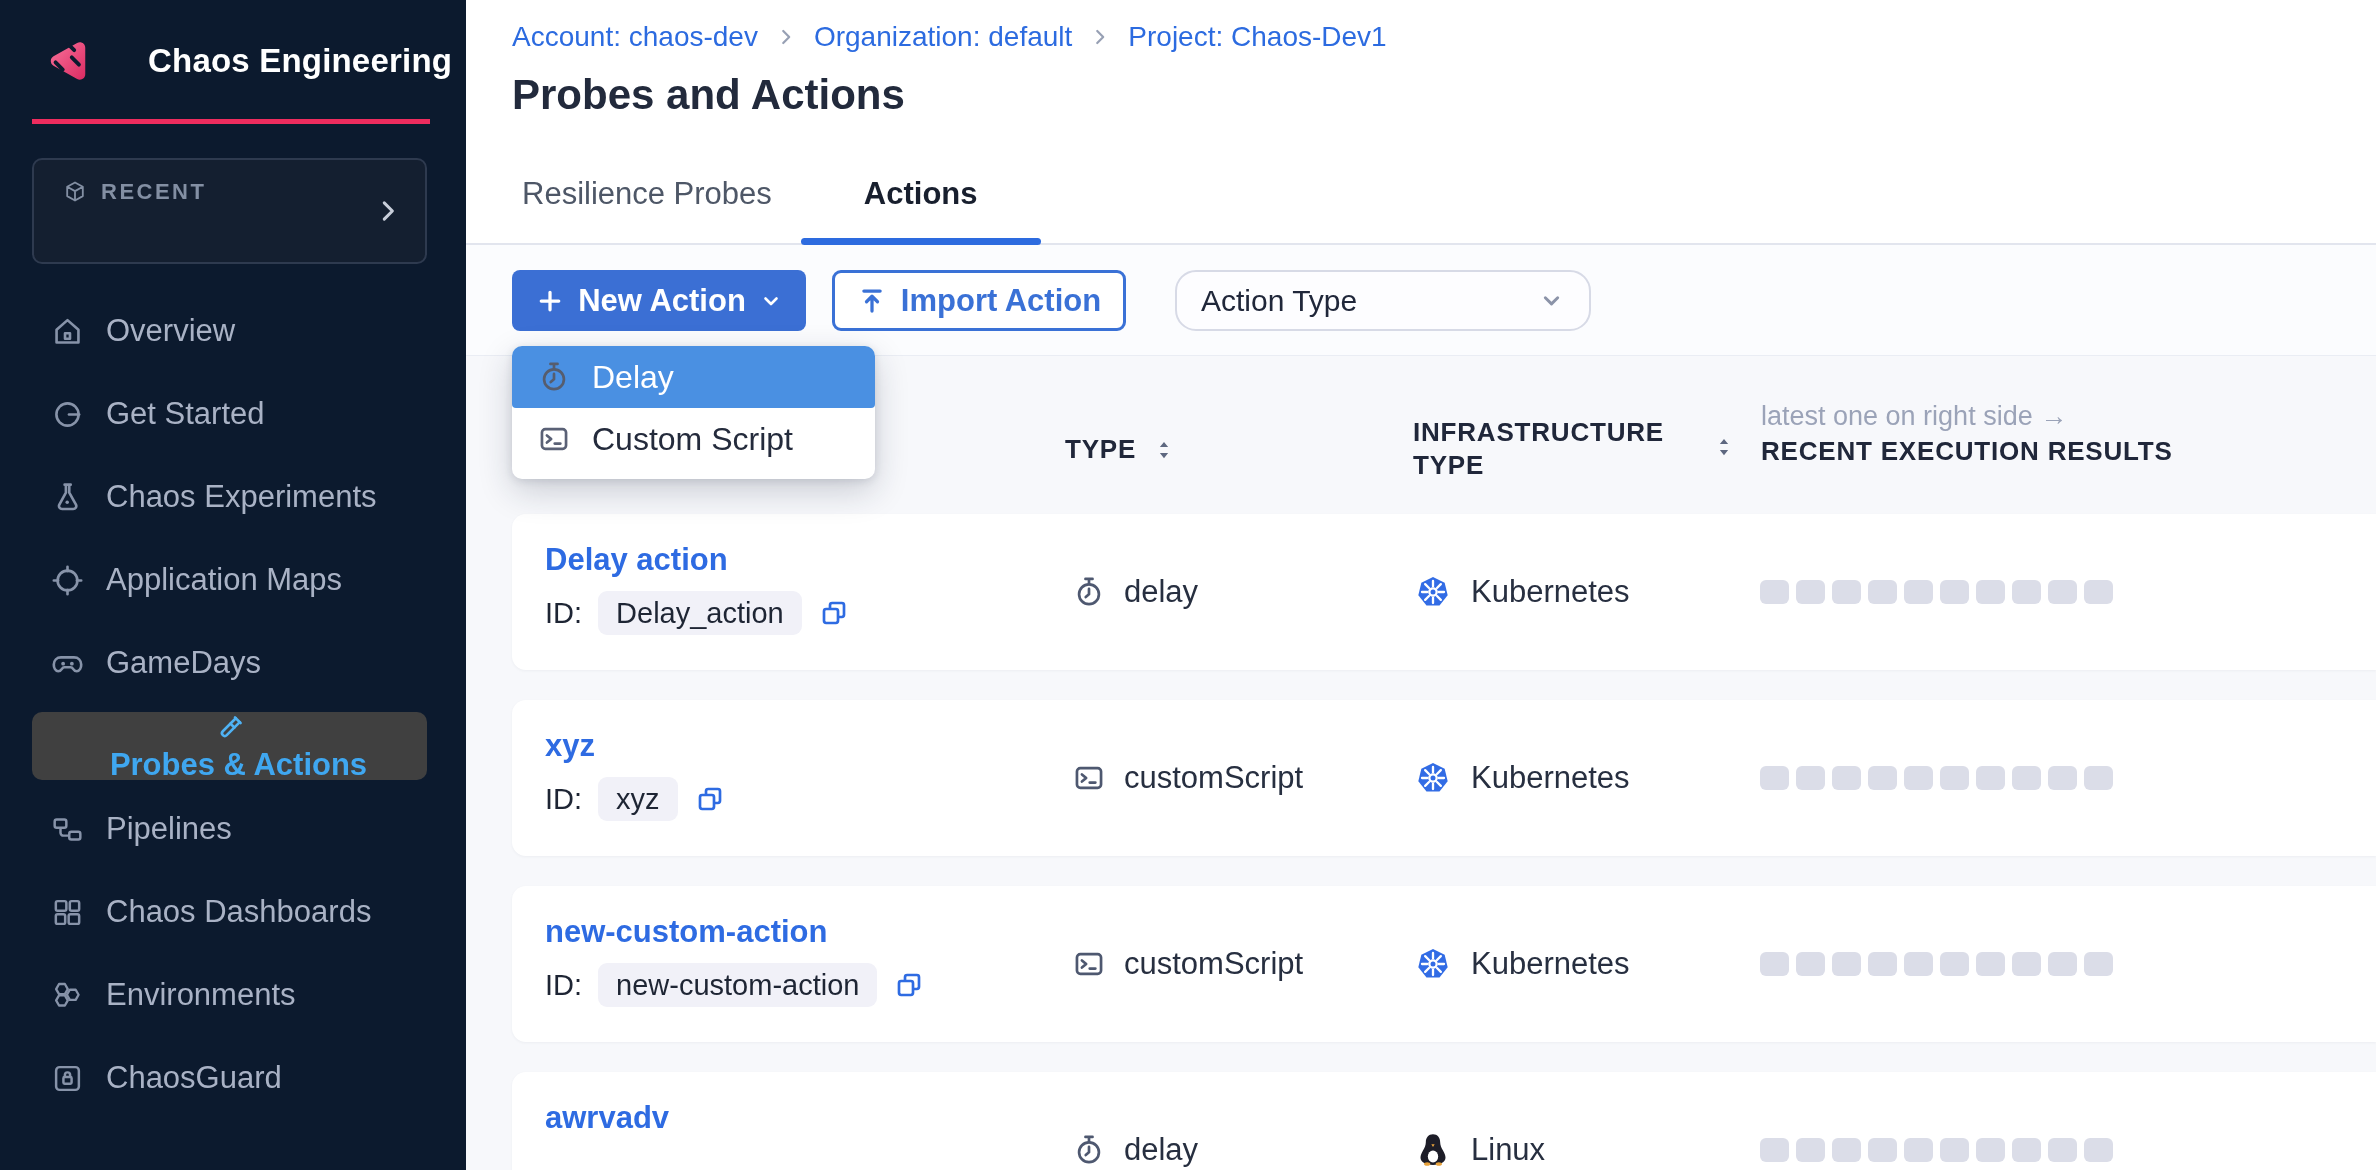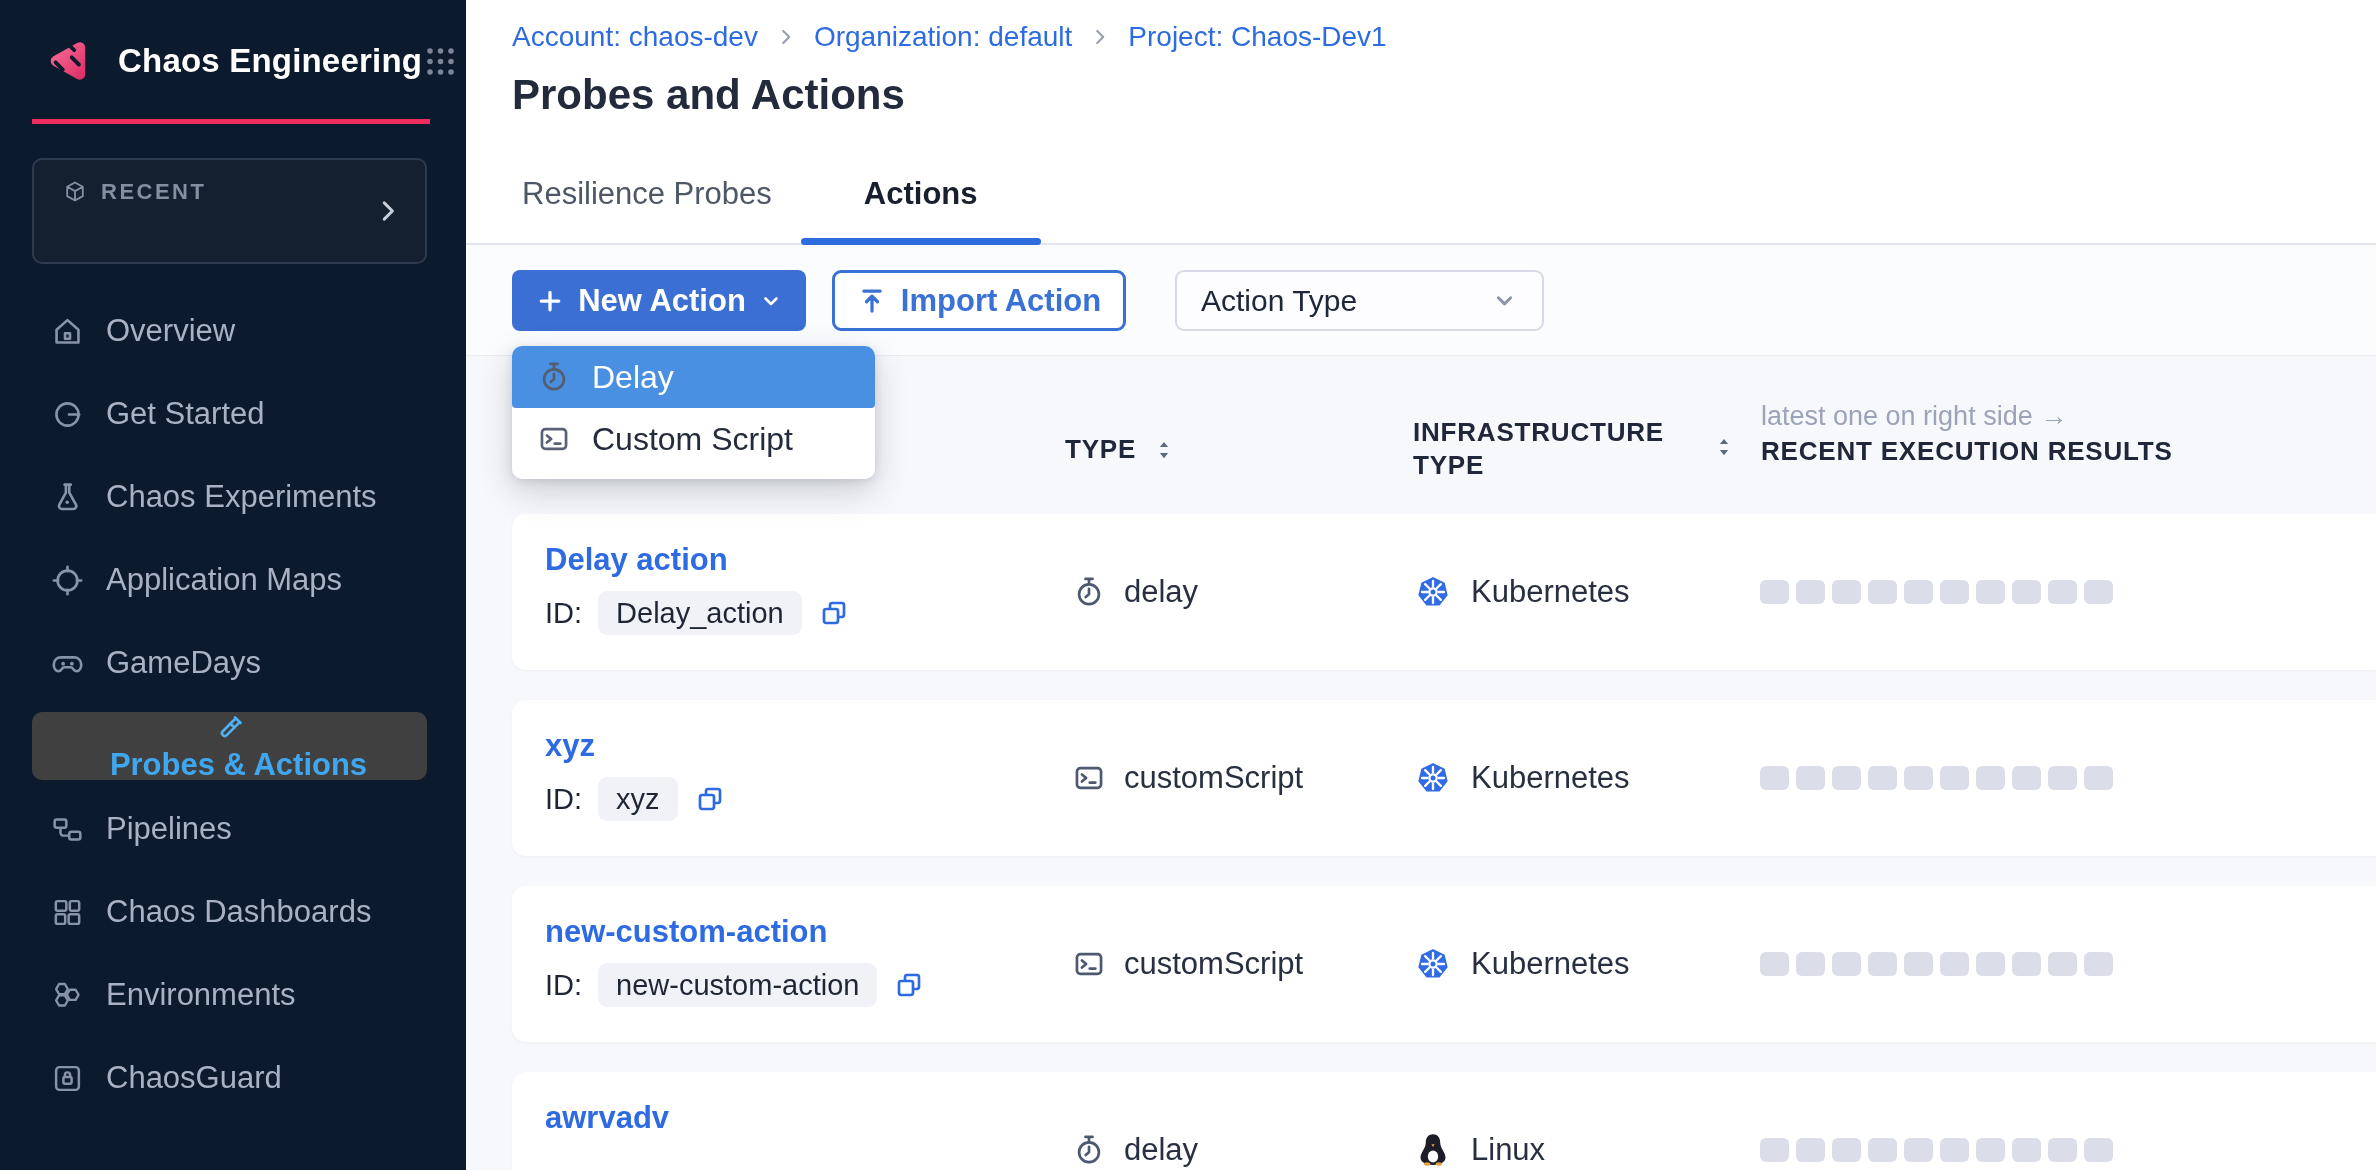--- a/index.html
+++ b/index.html
@@ -4,21 +4,21 @@
 <style>
   html,body{margin:0;padding:0;}
   body{
     width:2376px;height:1170px;overflow:hidden;position:relative;
     background:#ffffff;font-family:"Liberation Sans","DejaVu Sans",sans-serif;
     -webkit-font-smoothing:antialiased;
   }
   svg{display:block;}
   
   .sidebar{position:absolute;left:0;top:0;width:466px;height:1170px;background:#0C1A2E;}
-  .brand-row{display:flex;align-items:center;padding:34px 50px 0 38px;}
+  .brand-row{display:flex;align-items:center;padding:34px 50px 0 38px;gap:30px;}
   .logo-svg{width:54px;height:54px;flex:none;}
   .brand-title{color:#FFFFFF;font-size:33px;font-weight:bold;margin-left:26px;flex:1;letter-spacing:.2px;white-space:nowrap;}
   .grid-icon{width:37px;height:37px;color:#7D8698;cursor:pointer;flex:none;}
   .brand-line{height:5px;background:#EE2C5E;margin:31px 36px 0 32px;}
   .project-card{position:relative;margin:34px 39px 0 32px;height:106px;background:#141F30;border:2px solid #2E3A4F;border-radius:10px;padding:19px 28px;box-sizing:border-box;cursor:pointer;}
   .project-label-row{display:flex;align-items:center;gap:13px;color:#838FA3;font-size:22px;font-weight:bold;letter-spacing:2.5px;}
   .project-label-row svg{width:26px;height:26px;color:#838FA3;}
   .project-name{color:#F2F4F7;font-size:32px;margin-top:9px;}
   .project-chevron{position:absolute;right:22px;top:50%;transform:translateY(-50%);width:30px;height:30px;color:#C8CEDA;}
   .nav{margin:33px 39px 0 32px;}
@@ -35,21 +35,21 @@
   .tabs{position:absolute;left:0;top:144px;width:100%;height:101px;border-bottom:2px solid #E2E5EE;display:flex;align-items:center;padding-left:56px;gap:92px;box-sizing:border-box;background:#fff;}
   .tab{font-size:31px;color:#4E5767;position:relative;height:100%;display:flex;align-items:center;cursor:pointer;}
   .tab.active{color:#181F2E;font-weight:bold;}
   .tab.active::after{content:"";position:absolute;left:50%;transform:translateX(-50%);bottom:-2px;width:240px;height:7px;background:#2D6BDF;border-radius:4px;}
   .toolbar{position:absolute;left:0;top:245px;width:100%;height:111px;background:#FBFCFE;border-bottom:1px solid #EAEDF4;box-sizing:border-box;}
   .btn-new{position:absolute;left:46px;top:25px;width:294px;height:61px;background:#3B6FD4;border-radius:8px;color:#fff;font-weight:bold;font-size:31px;display:flex;align-items:center;justify-content:center;gap:13px;cursor:pointer;}
   .btn-new .plus{width:30px;height:30px;}
   .btn-new .chev{width:24px;height:24px;}
   .btn-import{position:absolute;left:366px;top:25px;width:294px;height:61px;background:#ffffff;border:3px solid #3A71D6;border-radius:9px;color:#3A71D6;font-weight:bold;font-size:31px;display:flex;align-items:center;justify-content:center;gap:14px;box-sizing:border-box;cursor:pointer;}
   .btn-import svg{width:30px;height:30px;}
-  .select{position:absolute;left:709px;top:25px;width:369px;height:61px;background:#FDFDFF;border:2px solid #D7DAE6;border-radius:9px;display:flex;align-items:center;padding:0 24px;font-size:30px;color:#20273A;box-sizing:border-box;cursor:pointer;}
+  .select{position:absolute;left:709px;top:25px;width:416px;height:61px;background:#FDFDFF;border:2px solid #D7DAE6;border-radius:21px;display:flex;align-items:center;padding:0 24px;font-size:30px;color:#20273A;box-sizing:border-box;cursor:pointer;}
   .select .chev{margin-left:auto;width:27px;height:27px;color:#8B93A8;}
   
   .menu{position:absolute;left:46px;top:346px;width:363px;background:#ffffff;border-radius:10px;box-shadow:0 12px 34px rgba(25,35,60,.20),0 2px 8px rgba(25,35,60,.12);padding-bottom:9px;z-index:9;overflow:hidden;}
   .menu-item{height:62px;display:flex;align-items:center;gap:21px;padding:0 25px;font-size:32px;color:#242B3C;cursor:pointer;}
   .menu-item svg{width:34px;height:34px;color:#5A6176;flex:none;}
   .menu-item.highlight{background:#4A90E2;color:#fff;border-radius:0 0 4px 4px;}
   .menu-item.highlight svg{color:#565D6E;}
   
   .table-area{position:absolute;left:0;top:356px;width:100%;height:814px;background:#F7F8FB;}
   .th{font-size:26px;font-weight:bold;color:#20273A;letter-spacing:.8px;}

